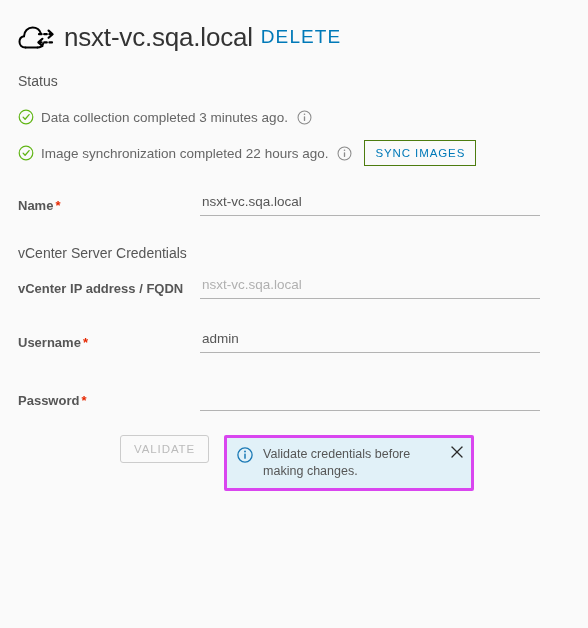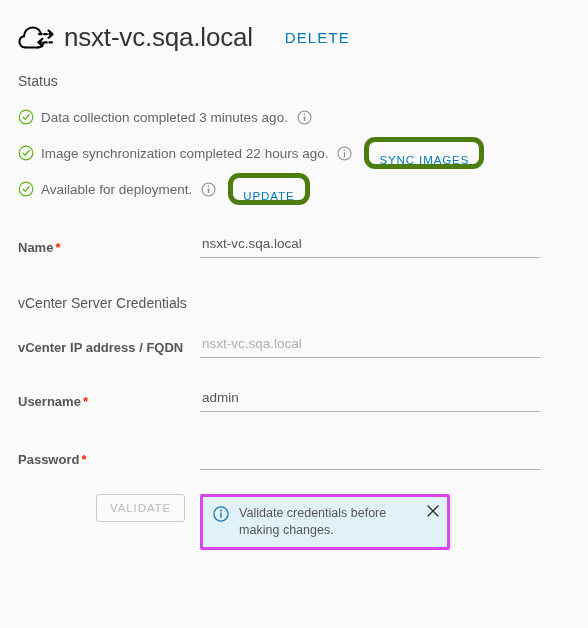--- a/index.html
+++ b/index.html
@@ -33,23 +33,23 @@
   }
   .page-title {
     font-size: 26px;
     font-weight: 400;
     color: #333333;
     letter-spacing: -0.2px;
     line-height: 30px;
     white-space: nowrap;
   }
   .delete-link {
-    margin-left: 32px;
+    margin-left: 8px;
     color: #0079b8;
-    font-size: 15px;
+    font-size: 19px;
     letter-spacing: 1.1px;
     text-decoration: none;
     cursor: pointer;
     font-weight: 400;
   }
 
   
   .section-heading {
     font-size: 14px;
     font-weight: 400;
@@ -84,37 +84,37 @@
   }
   .info-icon {
     width: 15px;
     height: 15px;
     flex: 0 0 15px;
     margin-left: 9px;
     cursor: pointer;
   }
   .outline-btn {
     margin-left: 12px;
-    border: 5px solid #4d7c0f;
-    border-radius: 11px;
+    border: 1px solid #4d7c0f;
+    border-radius: 0;
     background: transparent;
     color: #0079b8;
     font-family: "Liberation Sans", sans-serif;
     font-size: 11.5px;
     letter-spacing: 0.9px;
-    padding: 11px 10px;
+    padding: 5px 10px;
     height: 26px;
     line-height: 14px;
     cursor: pointer;
     white-space: nowrap;
   }
 
   
   .form {
-    margin-top: 28px;
+    margin-top: 22px;
   }
   .form-row {
     display: flex;
     align-items: flex-start;
     padding-left: 18px;
     margin-bottom: 8px;
     min-height: 36px;
   }
   .form-label {
     width: 182px;
@@ -156,34 +156,34 @@
     background: #ffffff;
     font-family: "Liberation Sans", sans-serif;
     font-size: 13.5px;
     color: #565656;
     padding: 5px 6px;
     outline: none;
     resize: vertical;
     display: block;
   }
 
-  #credentials-heading { margin-top: 24px; }
-  #credentials-form { margin-top: 18px; }
+  #credentials-heading { margin-top: 16px; }
+  #credentials-form { margin-top: 9px; }
 
   .row-name { margin-bottom: 14px; }
   .row-desc { margin-bottom: 0; }
   .row-fqdn { margin-bottom: 18px; }
   .row-username { margin-bottom: 22px; }
   .row-password { margin-bottom: 12px; }
 
   
   .action-row {
     display: flex;
     align-items: flex-start;
-    padding-left: 96px;
+    padding-left: 120px;
     margin-top: 14px;
   }
   .validate-btn {
     border: 1px solid #cccccc;
     border-radius: 3px;
     background: transparent;
     color: #bbbbbb;
     font-family: "Liberation Sans", sans-serif;
     font-size: 11.5px;
     letter-spacing: 0.9px;
@@ -278,37 +278,20 @@
     <span class="info-icon">
       <svg viewBox="0 0 16 16" width="15" height="15" xmlns="http://www.w3.org/2000/svg">
         <circle cx="8" cy="8" r="6.9" fill="none" stroke="#8a8a8a" stroke-width="1.1"></circle>
         <circle cx="8" cy="4.6" r="0.85" fill="#8a8a8a"></circle>
         <rect x="7.3" y="6.6" width="1.4" height="5.1" rx="0.5" fill="#8a8a8a"></rect>
       </svg>
     </span>
     <button class="outline-btn">SYNC IMAGES</button>
   </div>
 
-  <div class="status-row">
-    <span class="check-icon">
-      <svg viewBox="0 0 16 16" width="16" height="16" xmlns="http://www.w3.org/2000/svg">
-        <circle cx="8" cy="8" r="6.8" fill="none" stroke="#60b515" stroke-width="1.2"></circle>
-        <polyline points="5.1,8.1 7.1,10.2 11.1,5.6" fill="none" stroke="#60b515" stroke-width="1.3" stroke-linecap="round" stroke-linejoin="round"></polyline>
-      </svg>
-    </span>
-    <span class="status-text">Available for deployment.</span>
-    <span class="info-icon">
-      <svg viewBox="0 0 16 16" width="15" height="15" xmlns="http://www.w3.org/2000/svg">
-        <circle cx="8" cy="8" r="6.9" fill="none" stroke="#8a8a8a" stroke-width="1.1"></circle>
-        <circle cx="8" cy="4.6" r="0.85" fill="#8a8a8a"></circle>
-        <rect x="7.3" y="6.6" width="1.4" height="5.1" rx="0.5" fill="#8a8a8a"></rect>
-      </svg>
-    </span>
-    <button class="outline-btn">UPDATE</button>
-  </div>
 </div>
 
 <div class="form">
 
   <div class="form-row row-name">
     <div class="form-label">
       <span>Name</span><span class="req">*</span>
     </div>
     <div class="control">
       <input class="underline-input" type="text" value="nsxt-vc.sqa.local" style="">

